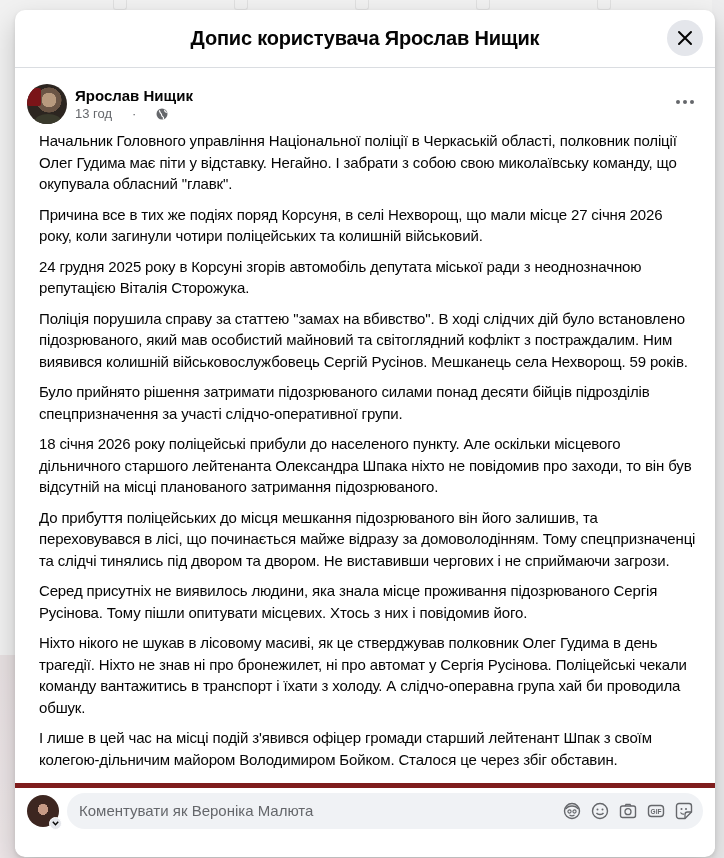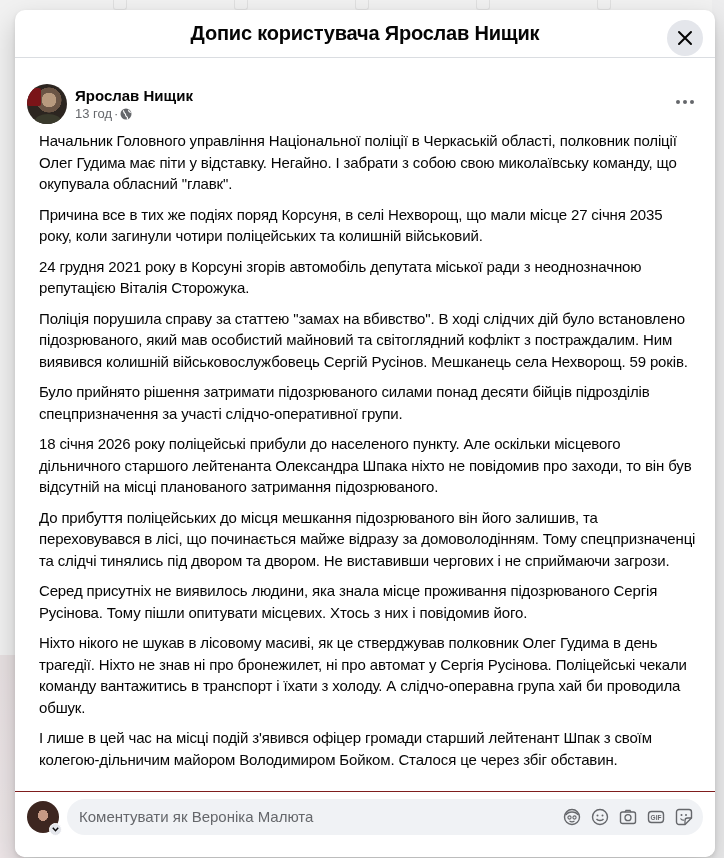--- a/index.html
+++ b/index.html
@@ -22,48 +22,48 @@
   .dialog {
     position: absolute; left: 15px; top: 10px; width: 700px; height: 847px;
     background: #ffffff; border-radius: 10px;
     box-shadow: 0 12px 28px rgba(0,0,0,0.2), 0 2px 4px rgba(0,0,0,0.1);
     overflow: hidden;
   }
   .dialog-title {
     font-size: 20px; font-weight: 700; color: #050505; letter-spacing: -0.2px;
     margin-top: -28px;
   }
-  .header-bar { position: absolute; top: 0; left: 0; right: 0; height: 48px; display:flex; align-items:center; justify-content:center; border-bottom: 1px solid #dadde1; }
+  .header-bar { position: absolute; top: 0; left: 0; right: 0; height: 58px; display:flex; align-items:center; justify-content:center; border-bottom: 1px solid #dadde1; }
   .close-btn {
     position: absolute; right: 12px; top: 10px; width: 36px; height: 36px;
     border-radius: 50%; background: #e4e6eb; display: flex; align-items: center; justify-content: center;
     cursor: pointer;
   }
   .scroll-area { position: absolute; top: 58px; left: 0; right: 0; bottom: 66px; overflow: hidden; }
   .post-header { display: flex; align-items: center; padding: 13px 16px 0 12px; height: 58px; position: relative; text-align: right; }
   .avatar {
     width: 40px; height: 40px; border-radius: 50%; flex: 0 0 40px;
     background: radial-gradient(circle at 55% 40%, #b89a7e 0 22%, #6b5545 23% 38%, #2c2520 39% 100%);
     position: relative; overflow: hidden;
   }
   .avatar::before { content: ""; position: absolute; left: 0; top: 4px; width: 14px; height: 18px; background: #7a1418; border-radius: 2px; }
   .avatar::after { content: ""; position: absolute; left: 8px; bottom: -4px; width: 26px; height: 14px; background: #3a3a2c; border-radius: 50% 50% 0 0; }
   .post-meta { margin-left: 8px; display: flex; flex-direction: column; }
   .author { font-size: 15px; font-weight: 700; color: #050505; line-height: 20px; }
-  .time-row { font-size: 13px; color: #65676b; line-height: 16px; display: flex; align-items: center; gap: 1px; }
+  .time-row { font-size: 13px; color: #65676b; line-height: 16px; display: flex; align-items: center; gap: 19px; }
   .time-row .dot { margin: 0 1px; }
   .more-btn { position: absolute; right: 16px; top: 24px; width: 28px; height: 20px; display:flex; align-items:center; justify-content:center; gap:3px; cursor:pointer; }
   .more-btn i { width: 4px; height: 4px; border-radius: 50%; background: #65676b; display: block; }
 
   .post-body { padding: 4px 16px 0 24px; font-size: 15px; line-height: 21.5px; color: #050505; }
   .post-body p { margin-bottom: 9px; letter-spacing: -0.15px; }
 
   .comment-bar {
-    position: absolute; left: 0; right: 0; bottom: 0; height: 66px; background: #fff;
-    border-top: 1px solid #7f1d1d;
+    position: absolute; left: 0; right: 0; bottom: 8px; height: 66px; background: #fff;
+    border-top: 5px solid #7f1d1d;
     display: flex; align-items: center; padding: 0 12px 16px 12px;
   }
   .me-avatar {
     width: 32px; height: 32px; border-radius: 50%; position: relative; flex: 0 0 32px;
     background: radial-gradient(ellipse at 50% 45%, #c79a85 0 22%, #3d2620 23% 100%);
   }
   .me-avatar .chev {
     position: absolute; right: -3px; bottom: -3px; width: 13px; height: 13px; border-radius: 50%;
     background: #e4e6eb; border: 1px solid #fff; display:flex; align-items:center; justify-content:center;
   }
@@ -121,22 +121,22 @@
       </div>
       <div class="more-btn">
         <i></i>
           <i></i>
           <i></i>
       </div>
     </div>
 
     <div class="post-body">
       <p>Начальник Головного управління Національної поліції в Черкаській області, полковник поліції Олег Гудима має піти у відставку. Негайно. І забрати з собою свою миколаївську команду, що окупувала обласний "главк".</p>
-      <p>Причина все в тих же подіях поряд Корсуня, в селі Нехворощ, що мали місце 27 січня 2035 року, коли загинули чотири поліцейських та колишній військовий.</p>
-      <p>24 грудня 2021 року в Корсуні згорів автомобіль депутата міської ради з неоднозначною репутацією Віталія Сторожука.</p>
+      <p>Причина все в тих же подіях поряд Корсуня, в селі Нехворощ, що мали місце 27 січня 2026 року, коли загинули чотири поліцейських та колишній військовий.</p>
+      <p>24 грудня 2025 року в Корсуні згорів автомобіль депутата міської ради з неоднозначною репутацією Віталія Сторожука.</p>
       <p>Поліція порушила справу за статтею "замах на вбивство". В ході слідчих дій було встановлено підозрюваного, який мав особистий майновий та світоглядний кофлікт з постраждалим. Ним виявився колишній військовослужбовець Сергій Русінов. Мешканець села Нехворощ. 59 років.</p>
       <p>Було прийнято рішення затримати підозрюваного силами понад десяти бійців підрозділів спецпризначення за участі слідчо-оперативної групи.</p>
       <p>18 січня 2026 року поліцейські прибули до населеного пункту. Але оскільки місцевого дільничного старшого лейтенанта Олександра Шпака ніхто не повідомив про заходи, то він був відсутній на місці планованого затримання підозрюваного.</p>
       <p>До прибуття поліцейських до місця мешкання підозрюваного він його залишив, та переховувався в лісі, що починається майже відразу за домоволодінням. Тому спецпризначенці та слідчі тинялись під двором та двором. Не виставивши чергових і не сприймаючи загрози.</p>
       <p>Серед присутніх не виявилось людини, яка знала місце проживання підозрюваного Сергія Русінова. Тому пішли опитувати місцевих. Хтось з них і повідомив його.</p>
       <p>Ніхто нікого не шукав в лісовому масиві, як це стверджував полковник Олег Гудима в день трагедії. Ніхто не знав ні про бронежилет, ні про автомат у Сергія Русінова. Поліцейські чекали команду вантажитись в транспорт і їхати з холоду. А слідчо-операвна група хай би проводила обшук.</p>
       <p>І лише в цей час на місці подій з'явився офіцер громади старший лейтенант Шпак з своїм колегою-дільничим майором Володимиром Бойком. Сталося це через збіг обставин.</p>
 
     </div>
   </div>

